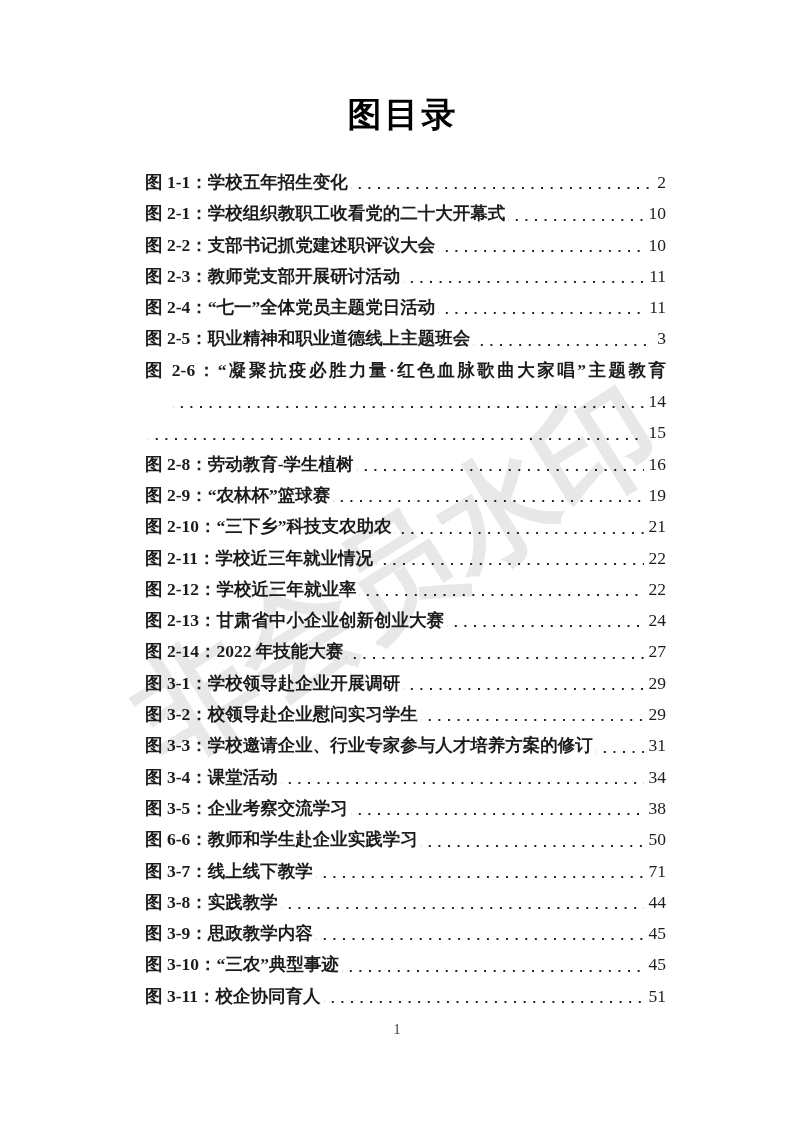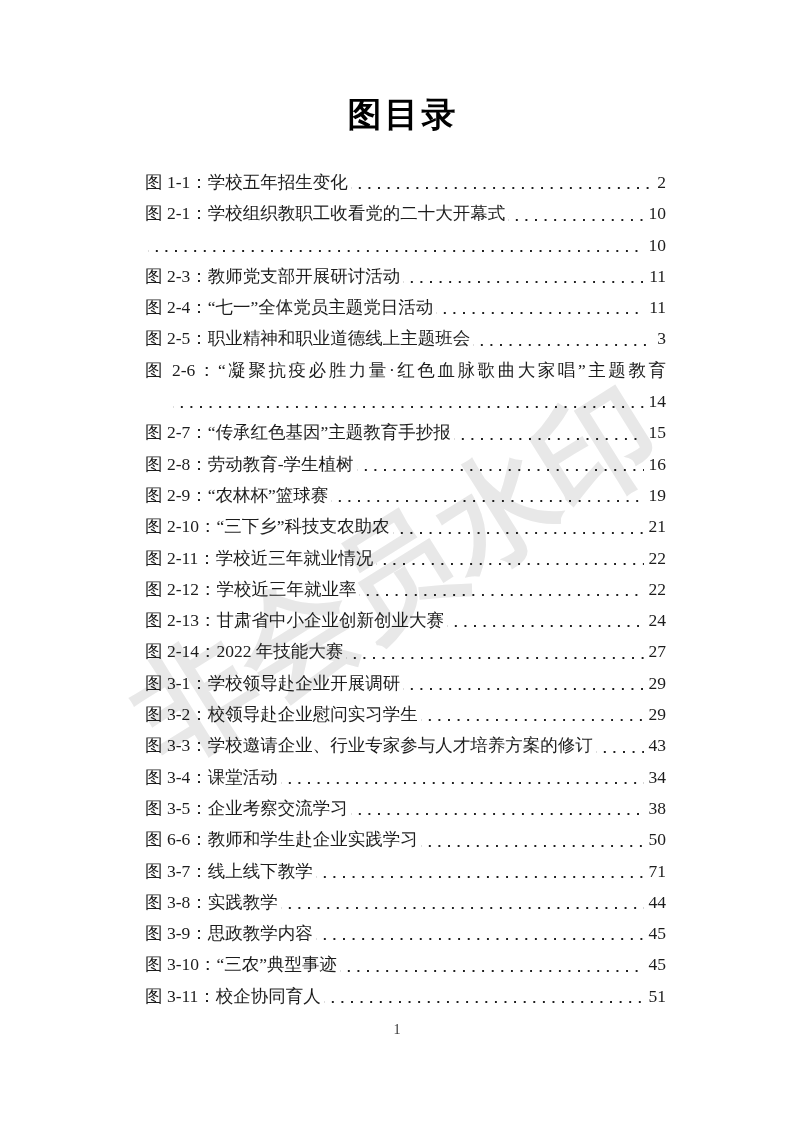--- a/index.html
+++ b/index.html
@@ -54,20 +54,21 @@
   .toc-row {
     display: flex;
     flex-wrap: wrap;
     align-items: baseline;
     font-size: 17.5px;
     line-height: 31.3px;
   }
   .toc-row .label {
     white-space: nowrap;
     flex: 0 0 auto;
+    font-weight: bold;
   }
   .toc-row.wrap .label {
     width: 100%;
     white-space: normal;
     text-align: justify;
     text-align-last: justify;
   }
   .toc-row .leader {
     flex: 1 1 auto;
     align-self: stretch;
@@ -109,20 +110,21 @@
     <span class="page">2</span>
   </div>
 
   <div class="toc-row">
     <span class="label">图 2-1：学校组织教职工收看党的二十大开幕式</span>
     <span class="leader"></span>
     <span class="page">10</span>
   </div>
 
   <div class="toc-row">
+    <span class="label">图 2-2：支部书记抓党建述职评议大会</span>
     <span class="leader"></span>
     <span class="page">10</span>
   </div>
 
   <div class="toc-row">
     <span class="label">图 2-3：教师党支部开展研讨活动</span>
     <span class="leader"></span>
     <span class="page">11</span>
   </div>
 
@@ -138,21 +140,20 @@
     <span class="page">3</span>
   </div>
 
   <div class="toc-row wrap">
     <span class="label">图 2-6：“凝聚抗疫必胜力量·红色血脉歌曲大家唱”主题教育</span>
     <span class="leader"></span>
     <span class="page">14</span>
   </div>
 
   <div class="toc-row">
-    <span class="label">图 2-7：“传承红色基因”主题教育手抄报</span>
     <span class="leader"></span>
     <span class="page">15</span>
   </div>
 
   <div class="toc-row">
     <span class="label">图 2-8：劳动教育-学生植树</span>
     <span class="leader"></span>
     <span class="page">16</span>
   </div>
 
@@ -200,21 +201,21 @@
 
   <div class="toc-row">
     <span class="label">图 3-2：校领导赴企业慰问实习学生</span>
     <span class="leader"></span>
     <span class="page">29</span>
   </div>
 
   <div class="toc-row">
     <span class="label">图 3-3：学校邀请企业、行业专家参与人才培养方案的修订</span>
     <span class="leader"></span>
-    <span class="page">43</span>
+    <span class="page">31</span>
   </div>
 
   <div class="toc-row">
     <span class="label">图 3-4：课堂活动</span>
     <span class="leader"></span>
     <span class="page">34</span>
   </div>
 
   <div class="toc-row">
     <span class="label">图 3-5：企业考察交流学习</span>

